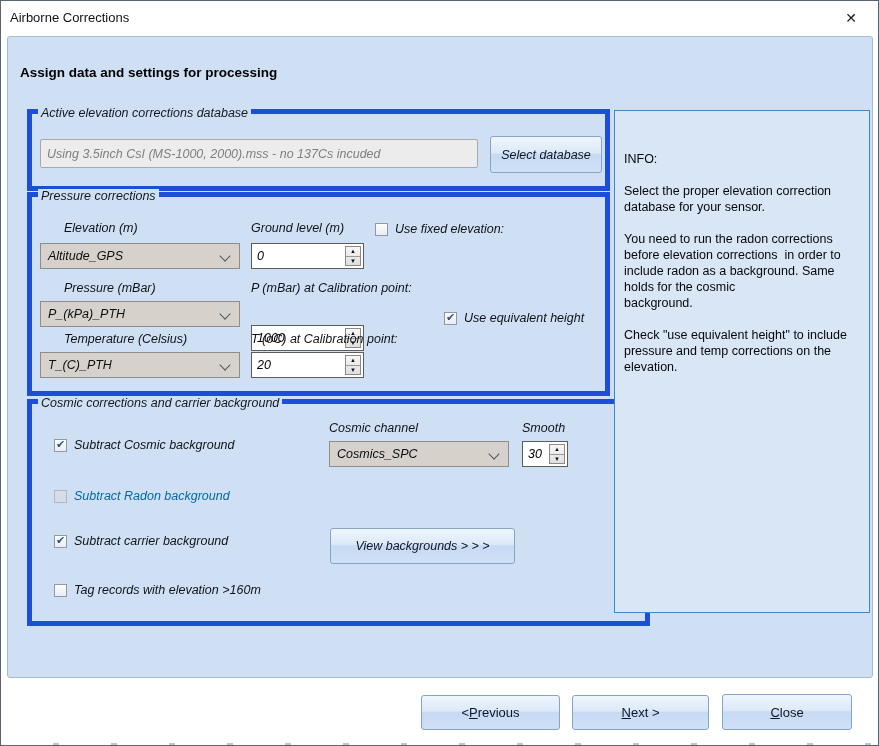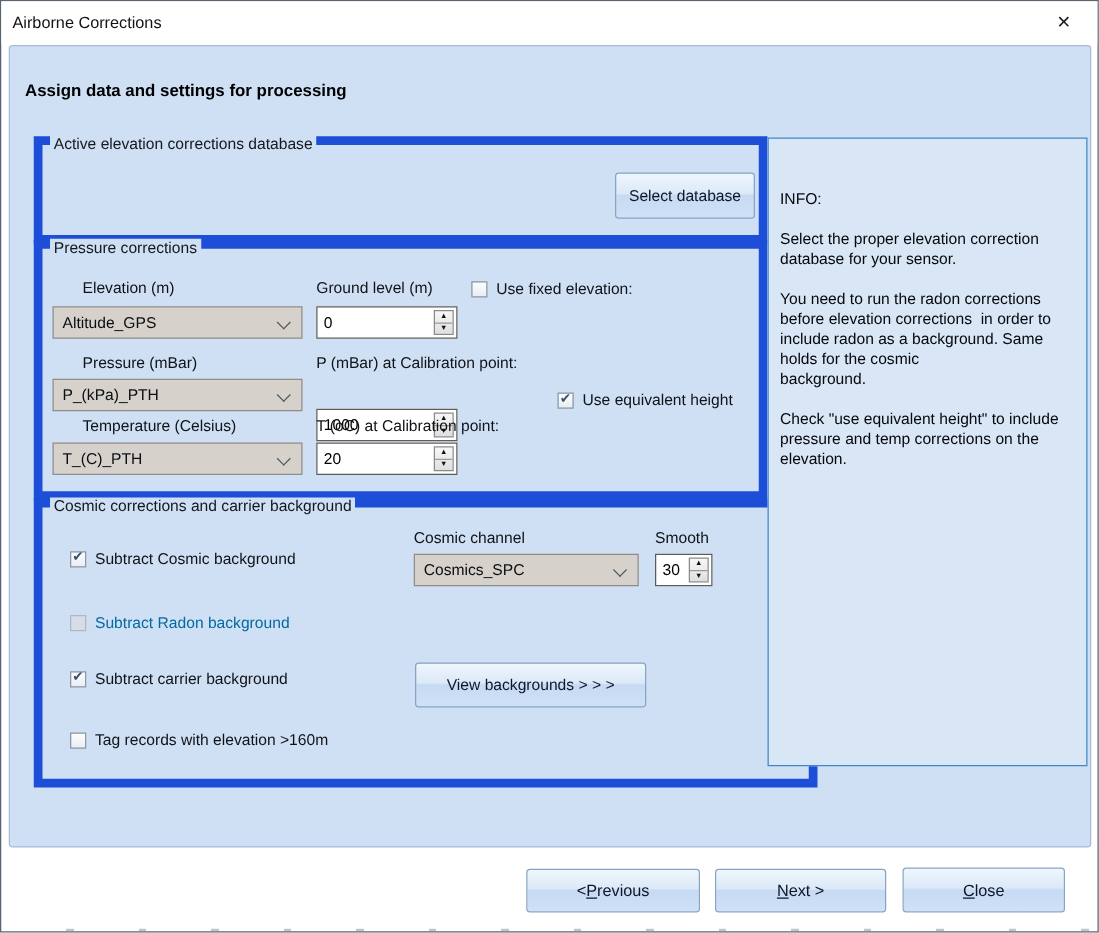--- a/index.html
+++ b/index.html
@@ -3,21 +3,21 @@
 <meta charset="utf-8">
 <style>
   html,body{margin:0;padding:0;}
   body{width:879px;height:746px;font-family:"Liberation Sans","DejaVu Sans",sans-serif;background:#fff;}
   .window{position:relative;width:877px;height:744px;border:1px solid #5a6470;background:#ffffff;overflow:hidden;}
   .titlebar{position:absolute;left:0;top:0;width:100%;height:34px;background:#ffffff;}
   .title-text{position:absolute;left:9px;top:9px;font-size:13px;color:#101317;}
   .close-btn{position:absolute;right:6px;top:0;width:42px;height:33px;display:flex;align-items:center;justify-content:center;font-size:14px;color:#1c1c1c;cursor:default;}
   .page{position:absolute;left:6px;top:35px;width:864px;height:640px;background:#cfe0f5;border:1px solid #a3bcd9;border-radius:3px;}
   .heading{position:absolute;left:12px;top:28px;font-size:13.5px;font-weight:bold;color:#000;}
-  .group{position:absolute;border:7px solid #1d4ed8;}
+  .group{position:absolute;border:5px solid #1d4ed8;font-style:italic;}
   .group-legend{position:absolute;top:-8px;left:6px;background:#cfe0f5;padding:0 3px;font-size:12.5px;color:#15181d;white-space:nowrap;}
   .lbl{position:absolute;font-size:12.5px;color:#101317;white-space:nowrap;}
   .textfield-disabled{position:absolute;background:#ececec;border:1px solid #a9a9a9;border-radius:2px;font-size:12.5px;color:#7f7f7f;display:flex;align-items:center;padding:0 6px;overflow:hidden;white-space:nowrap;}
   .btn{position:absolute;background:linear-gradient(#eff6fd,#dcE9f8 45%,#c7daf3 50%,#cfe1f7);border:1px solid #88a4c4;border-radius:3px;font-size:12.5px;color:#0f1726;display:flex;align-items:center;justify-content:center;cursor:default;white-space:nowrap;}
   .combo{position:absolute;height:26px;background:#d6d2cb;border:1px solid #8e8e8e;font-size:12.5px;color:#0b0e12;display:flex;align-items:center;padding-left:7px;box-sizing:border-box;}
   .chev{position:absolute;right:10px;top:8px;width:7px;height:7px;border-right:1.6px solid #4f5a66;border-bottom:1.6px solid #4f5a66;transform:rotate(45deg);}
   .spin{position:absolute;height:26px;background:#ffffff;border:1px solid #5c5c5c;box-sizing:border-box;font-size:12.5px;color:#000;}
   .spin-val{position:absolute;left:5px;top:0;height:24px;display:flex;align-items:center;}
   .spin-btns{position:absolute;right:2px;top:2px;bottom:2px;width:16px;border:1px solid #8a8a8a;box-sizing:border-box;display:flex;flex-direction:column;background:linear-gradient(#f7f7f7,#dfdfdf);}
   .spin-up,.spin-dn{flex:1;display:flex;align-items:center;justify-content:center;font-size:6px;color:#111;line-height:1;}
@@ -44,20 +44,21 @@
   <div class="titlebar">
     <span class="title-text">Airborne Corrections</span>
     <span class="close-btn">✕</span>
   </div>
 
   <div class="page">
     <div class="heading">Assign data and settings for processing</div>
 
     <div class="group" style="left:19px;top:72px;width:573px;height:72px;">
       <span class="group-legend">Active elevation corrections database</span>
+      <div class="textfield-disabled" style="left:8px;top:25px;width:424px;height:27px;">Using 3.5inch CsI (MS-1000, 2000).mss - no 137Cs incuded</div>
       <div class="btn" style="left:458px;top:22px;width:110px;height:35px;">Select database</div>
     </div>
 
     <div class="group" style="left:19px;top:155px;width:573px;height:194px;">
       <span class="group-legend">Pressure corrections</span>
 
       <span class="lbl" style="left:32px;top:24px;">Elevation (m)</span>
       <span class="lbl" style="left:219px;top:24px;">Ground level (m)</span>
       <div class="cbrow" style="left:343px;top:25px;">
         <span class="cb"></span>

